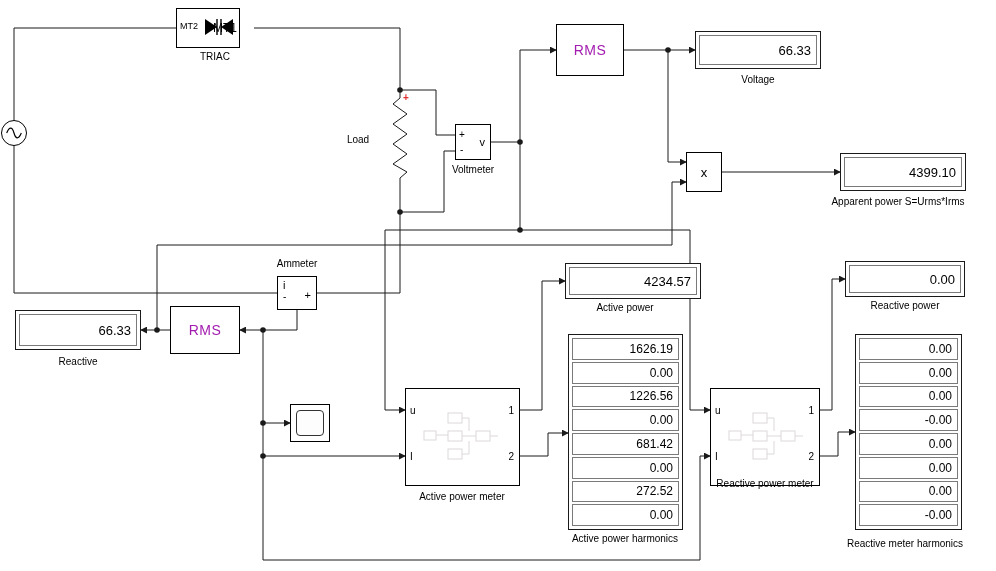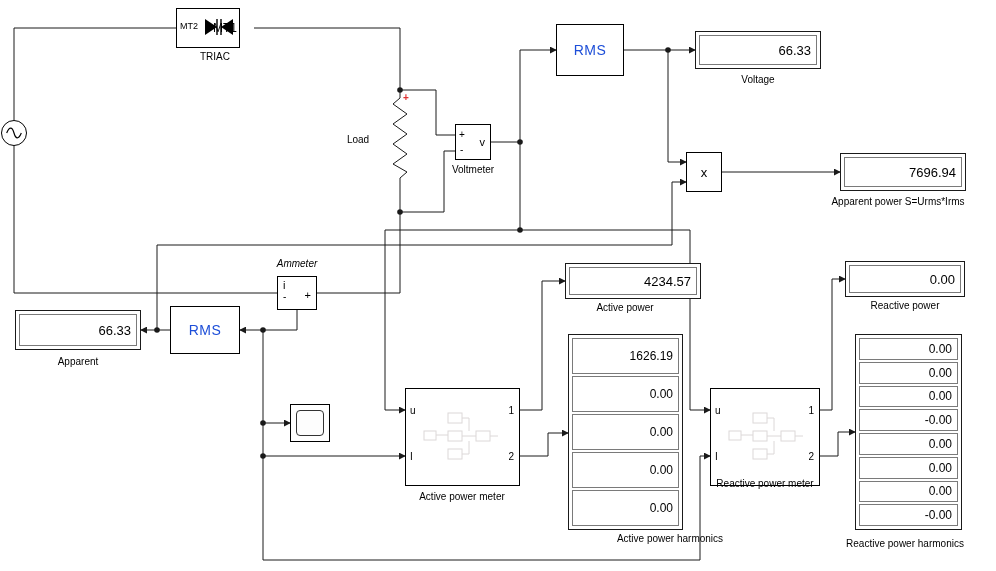--- a/index.html
+++ b/index.html
@@ -15,21 +15,21 @@
   .block{
     position:absolute;
     background:#fff;
     border:1px solid #000;
     z-index:2;
     box-sizing:border-box;
   }
   .circle{border-radius:50%;display:flex;align-items:center;justify-content:center;}
   .rms{
     display:flex;align-items:center;justify-content:center;
-    font-size:14px;color:#1d4ed8;letter-spacing:0.5px;
+    font-size:14px;color:#a21caf;letter-spacing:0.5px;
   }
   .mult{display:flex;align-items:center;justify-content:center;font-size:13px;}
   .display{
     position:absolute;background:#fff;border:1.5px solid #1a1a1a;
     padding:3px;z-index:2;box-sizing:border-box;display:flex;
   }
   .dv{
     flex:1;border:1px solid #7a7a7a;
     display:flex;align-items:center;justify-content:flex-end;
     padding-right:5px;font-size:13px;background:#fff;text-align:right;
@@ -146,39 +146,39 @@
 <div class="display" style="left:695px;top:31px;width:126px;height:38px;">
   <div class="dv">66.33</div>
 </div>
 <div class="lbl" style="left:758px;top:74px;">Voltage</div>
 
 <div class="block mult" style="left:686px;top:152px;width:36px;height:40px;">
   <span>x</span>
 </div>
 
 <div class="display" style="left:840px;top:153px;width:126px;height:38px;">
-  <div class="dv">7696.94</div>
+  <div class="dv">4399.10</div>
 </div>
 <div class="lbl" style="left:898px;top:196px;">Apparent power S=Urms*Irms</div>
 
-<div class="lbl" style="left:297px;top:258px;font-style:italic;">Ammeter</div>
+<div class="lbl" style="left:297px;top:258px;">Ammeter</div>
 <div class="block" style="left:277px;top:276px;width:40px;height:34px;">
   <span class="t" style="left:5px;top:3px;font-size:11px;">i</span>
   <span class="t" style="left:5px;top:15px;">-</span>
   <span class="t" style="right:5px;top:13px;font-size:11px;">+</span>
 </div>
 
 <div class="block rms" style="left:170px;top:306px;width:70px;height:48px;">
   <span>RMS</span>
 </div>
 
 <div class="display" style="left:15px;top:310px;width:126px;height:40px;">
   <div class="dv">66.33</div>
 </div>
-<div class="lbl" style="left:78px;top:356px;">Apparent</div>
+<div class="lbl" style="left:78px;top:356px;">Reactive</div>
 
 <div class="block" style="left:290px;top:404px;width:40px;height:38px;">
   <div class="scope-inner"></div>
 </div>
 
 <div class="block" style="left:405px;top:388px;width:115px;height:98px;">
   <span class="port" style="left:4px;top:17px;">u</span>
   <span class="port" style="left:4px;top:63px;">I</span>
   <span class="port" style="right:5px;top:17px;">1</span>
   <span class="port" style="right:5px;top:63px;">2</span>
@@ -196,25 +196,28 @@
 <div class="lbl" style="left:462px;top:491px;text-align:right;">Active power meter</div>
 
 <div class="display" style="left:565px;top:263px;width:136px;height:36px;">
   <div class="dv">4234.57</div>
 </div>
 <div class="lbl" style="left:625px;top:302px;">Active power</div>
 
 <div class="harm" style="left:568px;top:334px;width:115px;height:196px;">
   <div class="cell">1626.19</div>
   <div class="cell">0.00</div>
-  <div class="cell">0.00</div>
-  <div class="cell">0.00</div>
-  <div class="cell">0.00</div>
-</div>
-<div class="lbl" style="left:625px;top:533px;margin-left:45px;">Active power harmonics</div>
+  <div class="cell">1226.56</div>
+  <div class="cell">0.00</div>
+  <div class="cell">681.42</div>
+  <div class="cell">0.00</div>
+  <div class="cell">272.52</div>
+  <div class="cell">0.00</div>
+</div>
+<div class="lbl" style="left:625px;top:533px;">Active power harmonics</div>
 
 <div class="block" style="left:710px;top:388px;width:110px;height:98px;">
   <span class="port" style="left:4px;top:17px;">u</span>
   <span class="port" style="left:4px;top:63px;">I</span>
   <span class="port" style="right:5px;top:17px;">1</span>
   <span class="port" style="right:5px;top:63px;">2</span>
   <svg class="thumb" width="78" height="64" viewBox="0 0 78 64">
     <g fill="none" stroke="#b0a8a8" stroke-width="1">
       <rect x="2" y="26" width="12" height="9"></rect>
       <rect x="26" y="8" width="14" height="10"></rect>
@@ -235,13 +238,13 @@
 <div class="harm" style="left:855px;top:334px;width:107px;height:196px;">
   <div class="cell">0.00</div>
   <div class="cell">0.00</div>
   <div class="cell">0.00</div>
   <div class="cell">-0.00</div>
   <div class="cell">0.00</div>
   <div class="cell">0.00</div>
   <div class="cell">0.00</div>
   <div class="cell">-0.00</div>
 </div>
-<div class="lbl" style="left:905px;top:538px;">Reactive power harmonics</div>
+<div class="lbl" style="left:905px;top:538px;">Reactive meter harmonics</div>
 
 </body></html>

